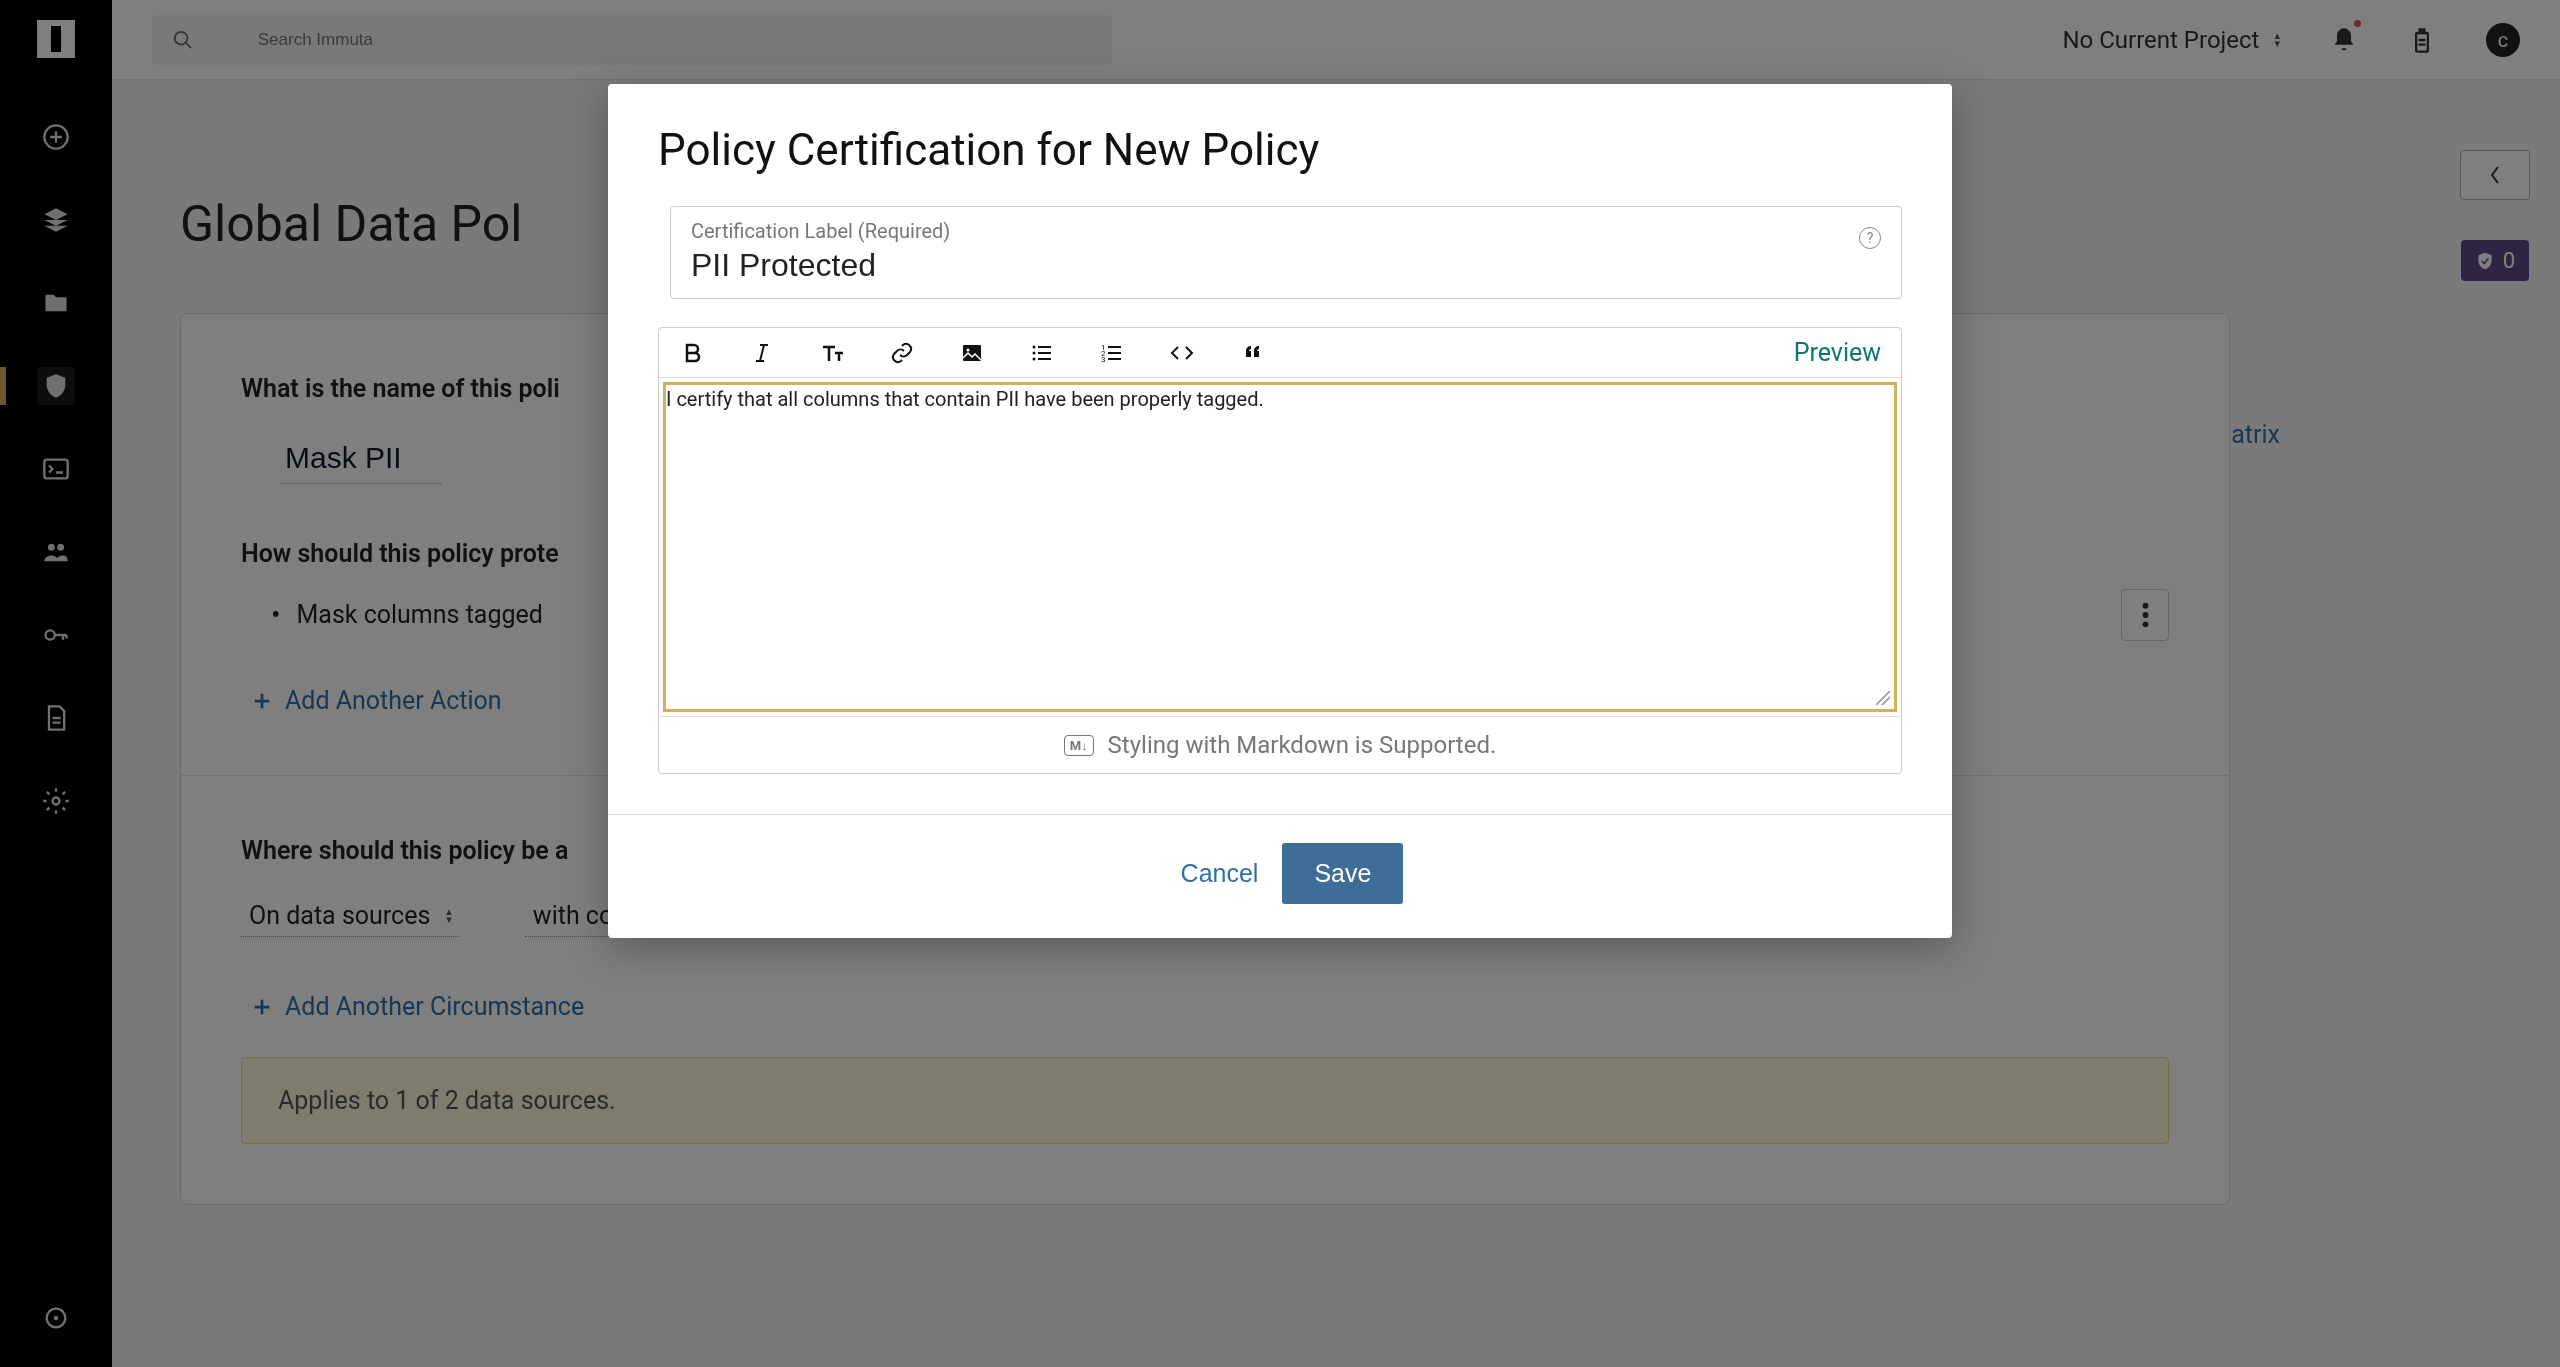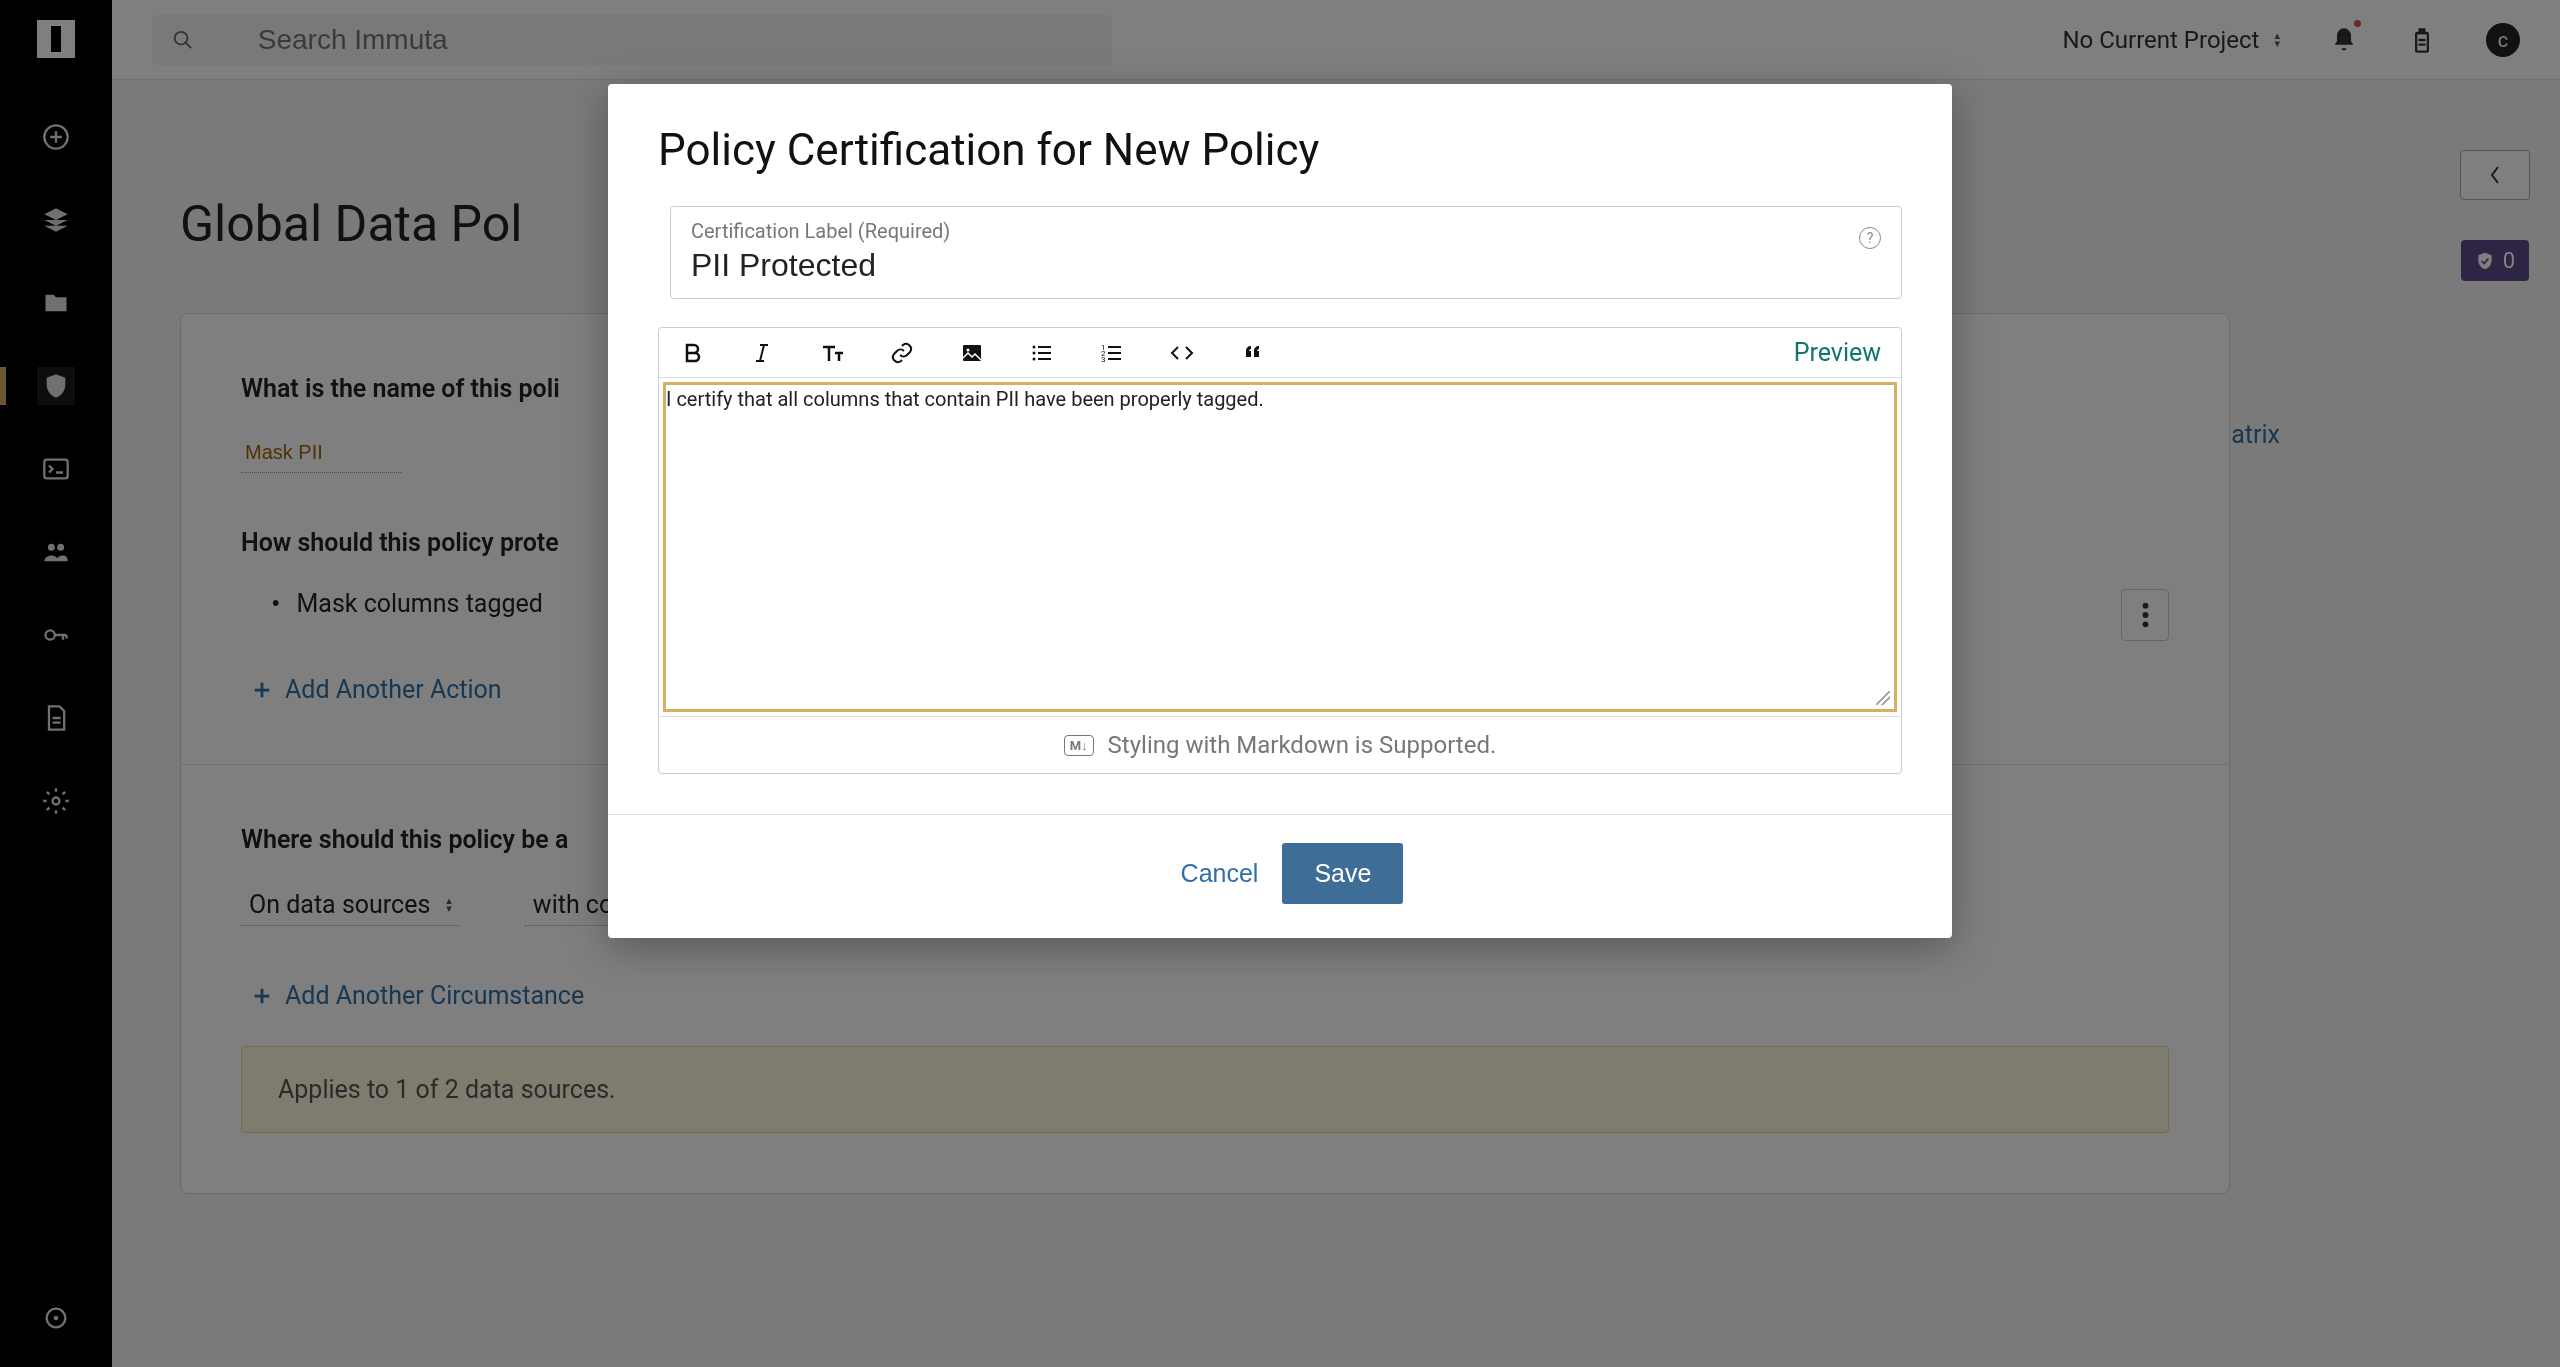--- a/index.html
+++ b/index.html
@@ -11,36 +11,36 @@
 .sidebar-logo::before { content: ''; position: absolute; width: 10px; height: 26px; background: #000; }
 .sidebar-icon { width: 38px; height: 38px; display: flex; align-items: center; justify-content: center; margin-bottom: 45px; color: #e1e1e1; cursor: pointer; position: relative; }
 .sidebar-icon.active::before { content: ''; position: absolute; left: -37px; width: 6px; height: 100%; background: #d4b15f; }
 .sidebar-icon.active { background: #1a1a1a; }
 .sidebar-icon svg { width: 28px; height: 28px; fill: #e1e1e1; }
 
 
 .topbar { position: absolute; left: 112px; top: 0; right: 0; height: 80px; background: #fff; display: flex; align-items: center; padding: 0 40px; border-bottom: 1px solid #e0e0e0; z-index: 4; }
 .search-wrap { display: flex; align-items: center; width: 960px; background: #f3f3f3; height: 50px; border-radius: 4px; padding: 0 20px; }
 .search-wrap svg { width: 24px; height: 24px; fill: #666; margin-right: 20px; }
-.search-input { border: none; background: transparent; font-size: 28px; color: #0f172a; width: 100%; outline: none; margin-left: 44px; }
+.search-input { border: none; background: transparent; font-size: 17px; color: #0f172a; width: 100%; outline: none; margin-left: 44px; }
 .topbar-right { margin-left: auto; display: flex; align-items: center; gap: 50px; }
 .project-selector { display: flex; align-items: center; gap: 15px; font-size: 24px; color: #333; }
 .updown-icon { display: flex; flex-direction: column; gap: 1px; }
 .updown-icon::before { content: '▴'; font-size: 11px; line-height: 7px; color: #555; }
 .updown-icon::after { content: '▾'; font-size: 11px; line-height: 7px; color: #555; }
 .topbar-icon { width: 28px; height: 28px; fill: #333; position: relative; }
 .topbar-icon.dot::after { content: ''; position: absolute; top: -6px; right: -3px; width: 7px; height: 7px; background: #d9534f; border-radius: 50%; }
 .avatar { width: 34px; height: 34px; border-radius: 50%; background: #222; color: #fff; display: flex; align-items: center; justify-content: center; font-size: 20px; }
 
 
 .main { position: absolute; left: 180px; top: 195px; right: 0; }
 .page-title { font-size: 50px; font-weight: 400; color: #222; margin-bottom: 60px; }
 .card { border: 1px solid #d5d5d5; border-radius: 8px; padding: 60px; width: 2050px; background: #fff; position: relative; }
 .q-label { font-size: 25px; font-weight: 600; color: #222; margin-bottom: 30px; }
-.policy-name-input { font-size: 20px; color: #a16207; border: none; border-bottom: 1px dotted #999; padding: 8px 4px; width: 160px; background: transparent; }
+.policy-name-input { font-size: 30px; color: #0f172a; border: none; border-bottom: 1px dotted #999; padding: 8px 4px; width: 160px; background: transparent; margin-left: 40px; }
 .section-gap { margin-top: 55px; }
 .bullet-line { margin-left: 30px; margin-top: 25px; font-size: 25px; color: #222; display: flex; align-items: center; }
 .bullet-line::before { content: '•'; margin-right: 16px; font-size: 28px; }
 .add-link { margin-top: 55px; display: flex; align-items: center; gap: 12px; color: #2f6fa7; font-size: 25px; cursor: pointer; margin-left: 10px; }
 .add-link svg { width: 22px; height: 22px; fill: #2f6fa7; }
 .divider { border: none; border-top: 1px solid #e0e0e0; margin: 60px -60px; }
 .inline-selects { display: flex; gap: 65px; align-items: center; }
 .inline-select { display: flex; align-items: center; gap: 16px; font-size: 25px; color: #222; border-bottom: 1px dotted #999; padding: 6px 8px; }
 .kebab-btn { position: absolute; right: 60px; top: 275px; width: 48px; height: 52px; border: 1px solid #ccc; border-radius: 4px; display: flex; align-items: center; justify-content: center; cursor: pointer; }
 .kebab-btn svg { width: 7px; height: 26px; fill: #333; }

